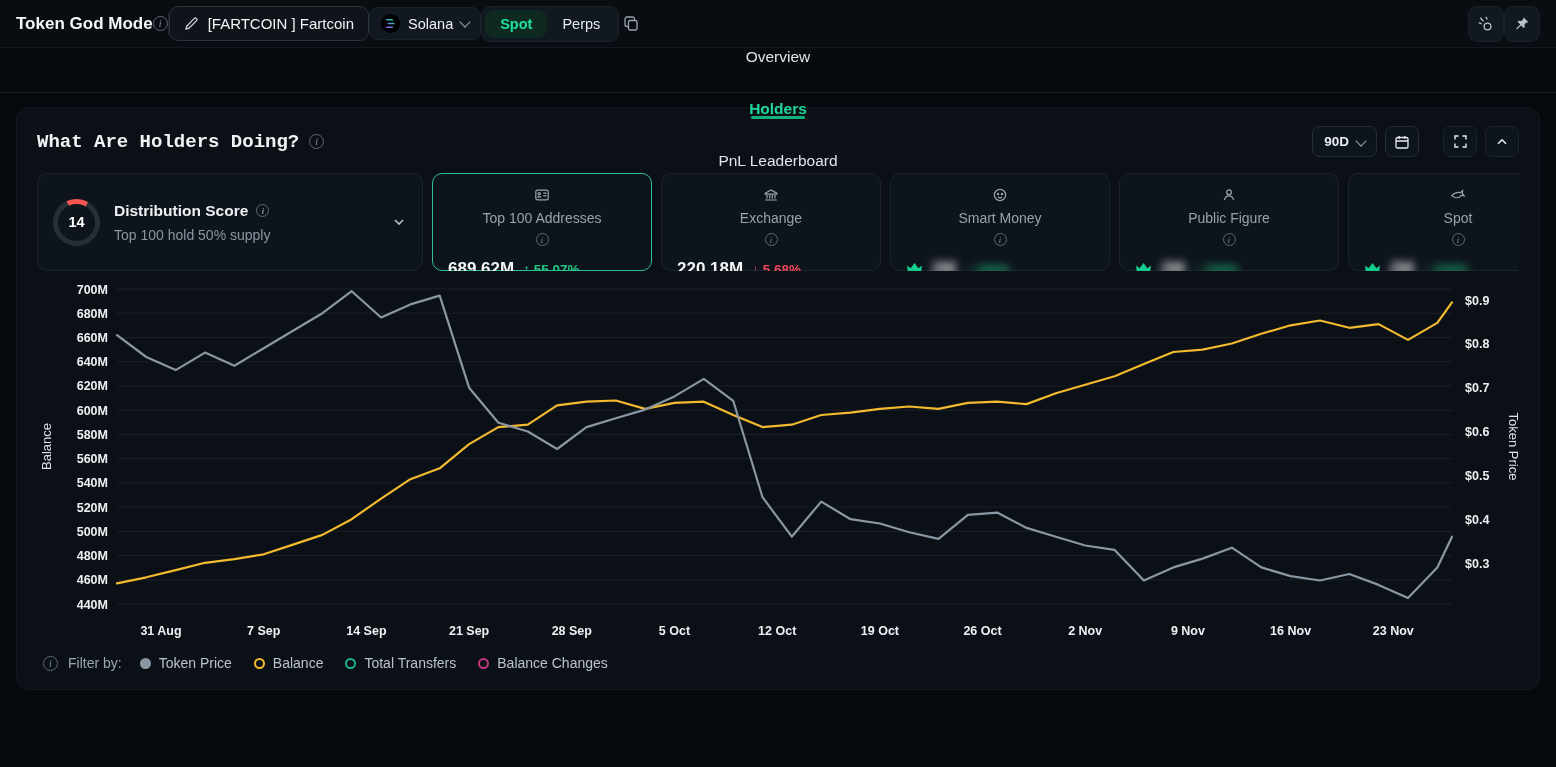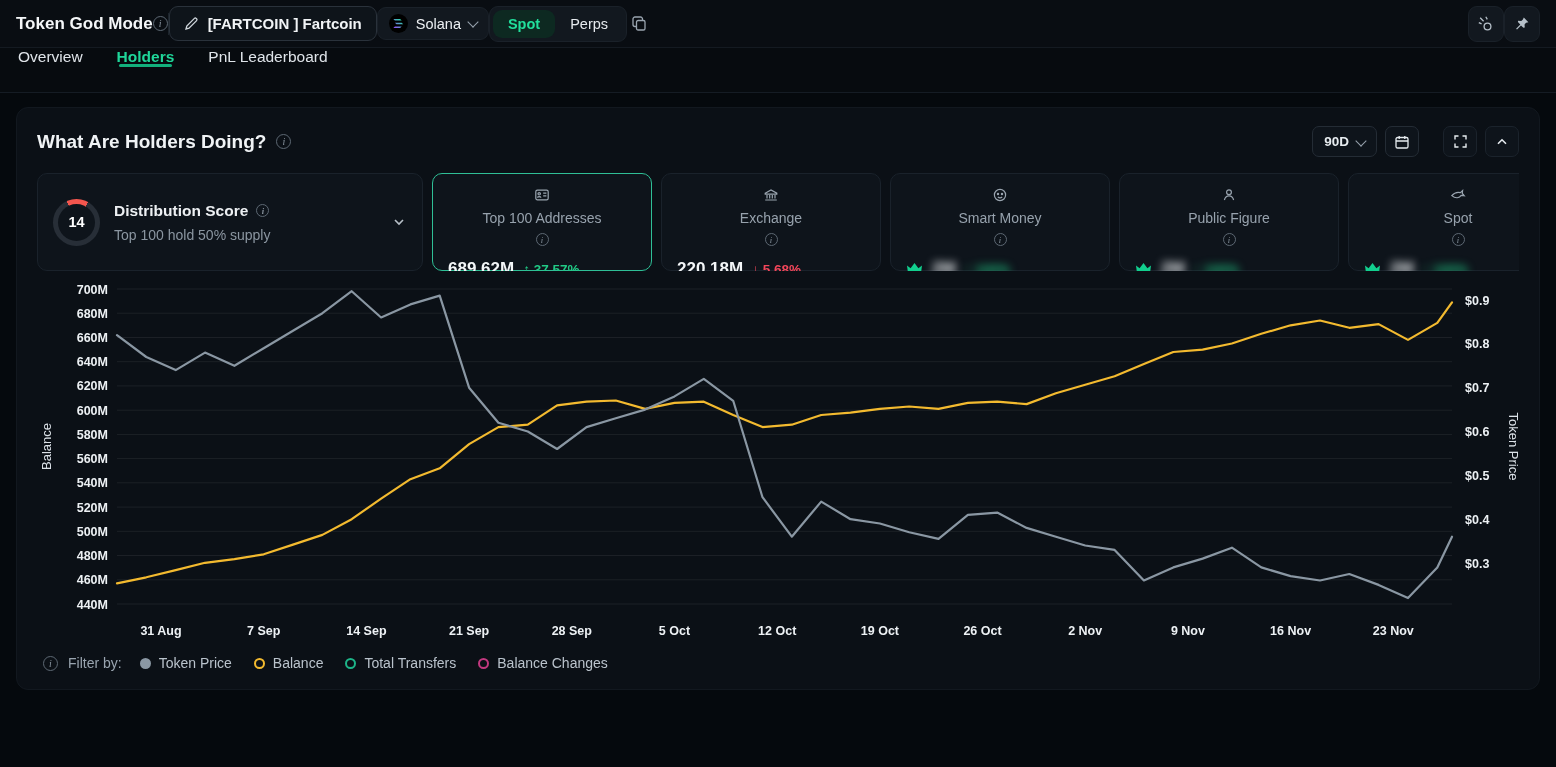--- a/index.html
+++ b/index.html
@@ -16,48 +16,48 @@
     background:#090d12; border-bottom:1px solid #141a21; }
   .app-title { font-size:17px; font-weight:bold; color:#f4f6f8; white-space:nowrap; }
   .i-ico { width:15px; height:15px; border:1px solid #5d6873; border-radius:50%;
     display:inline-flex; align-items:center; justify-content:center; color:#8a95a0;
     font-size:10px; flex:none; }
   .i-ico::before { content:"i"; font-family:"Liberation Serif", serif; font-style:italic; }
   .i-ico.sm { width:13px; height:13px; font-size:8.5px; }
   .vsep { width:1px; height:22px; background:#1c242c; }
   .token-pill { display:flex; align-items:center; gap:9px; background:#0e141a;
     border:1px solid #2a323b; border-radius:9px; padding:8px 14px; color:#f1f4f6;
-    font-size:15px; font-weight:700; }
+    font-size:15px; font-weight:400; }
   .chain-select { display:flex; align-items:center; gap:8px; background:#12181f;
     border:1px solid #1a2129; border-radius:9px; padding:6px 11px; color:#eef1f4;
     font-size:14.5px; font-weight:500; }
   .chev { width:8px; height:8px; border-right:1.6px solid #97a2ad; border-bottom:1.6px solid #97a2ad;
     transform:rotate(45deg); margin-top:-4px; flex:none; }
   .seg { display:flex; background:#12181f; border:1px solid #1a2129; border-radius:9px; padding:3px; }
   .seg-btn { border:0; background:transparent; color:#e6eaee; font-size:14.5px;
     padding:6px 15px; border-radius:9px; font-weight:500; }
   .seg-btn.active { background:#0d2921; color:#21df9c; font-weight:bold; }
   .ghost-btn { background:transparent; border:0; color:#9aa5b0; padding:4px; display:flex; }
   .icon-btn { width:36px; height:36px; background:#12181f; border:1px solid #1a2129;
     border-radius:9px; display:flex; align-items:center; justify-content:center; color:#b6c0c9; }
   .spacer { flex:1; }
 
   
-  .tabbar { display:flex; gap:34px; padding:0 18px; height:45px; align-items:flex-start;
-    border-bottom:1px solid #151c24; background:#070b0f; }
+  .tabbar { display:flex; gap:34px; padding:0 0; height:45px; align-items:center;
+    border-bottom:1px solid #151c24; background:#070b0f;flex-direction:column; }
   .tab { display:flex; align-items:center; font-size:15.5px; color:#dfe4e9; position:relative; cursor:pointer; }
   .tab.active { color:#1fd79a; font-weight:bold; }
   .tab.active::after { content:""; position:absolute; left:2px; right:2px; bottom:-1px; height:3px;
     background:#12b07c; border-radius:2px; }
 
   
   .panel { margin:14px 16px 10px; background:#0b1016; border:1px solid #12181f;
     border-radius:12px; padding:18px 20px 10px; }
   .panel-head { display:flex; align-items:center; gap:10px; }
-  .panel-title { font-size:19px; font-weight:bold; color:#f0f3f5; }
+  .panel-title { font-size:19px; font-weight:bold; color:#f0f3f5;font-family:Liberation Mono, monospace; }
   .head-controls { margin-left:auto; display:flex; gap:8px; align-items:center;padding-left:12px; }
   .ctl { height:31px; display:flex; align-items:center; gap:8px; background:#0e141b;
     border:1px solid #242c35; border-radius:7px; color:#e6ebef; font-weight:bold;
     font-size:13.5px; padding:0 11px; }
   .ctl.icon-only { width:34px; padding:0; justify-content:center; }
   .ctl.plain { border-color:#1b232c; }
   .gap8 { width:8px; }
 
   
   .cards-row { display:flex; gap:9px; margin-top:16px; overflow:hidden; }
@@ -240,21 +240,21 @@
               <rect x="1.8" y="3.2" width="12.4" height="9.6" rx="1.6"></rect>
               <circle cx="5.2" cy="6.8" r="1.2"></circle>
               <path d="M3.4 10.6c.4-1.2 3.2-1.2 3.6 0M9.2 6.2h3.2M9.2 8.8h3.2"></path>
             </svg>
         </span>
         <span>Top 100 Addresses</span>
         <span class="i-ico sm"></span>
       </div>
       <div class="metric-val">
         <span class="val">689.62M</span>
-        <span class="chg up">↑ 37.57%</span>
+        <span class="chg up">↑ 55.07%</span>
       </div>
     </div>
 
     <div class="card metric">
       <div class="metric-head">
         <span class="mi">
           <svg width="16" height="16" viewBox="0 0 16 16" fill="none" stroke="currentColor" stroke-width="1.2">
               <path d="M2.2 6.2L8 3l5.8 3.2v.9H2.2zM4 8v3.4M6.7 8v3.4M9.3 8v3.4M12 8v3.4M2.2 13h11.6"></path>
             </svg>
         </span>

